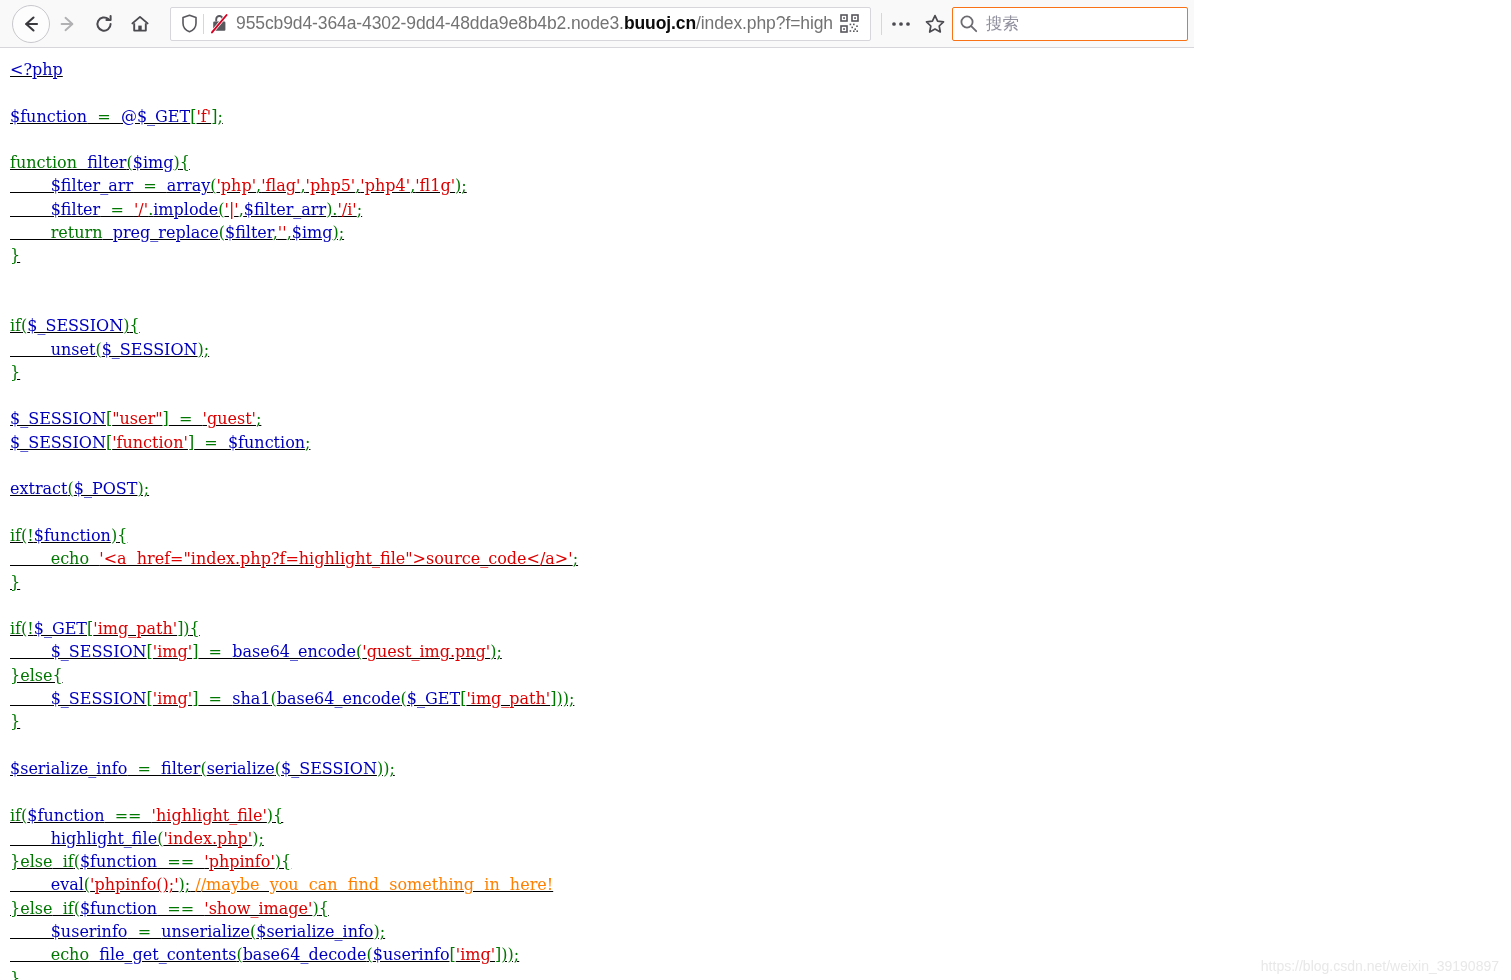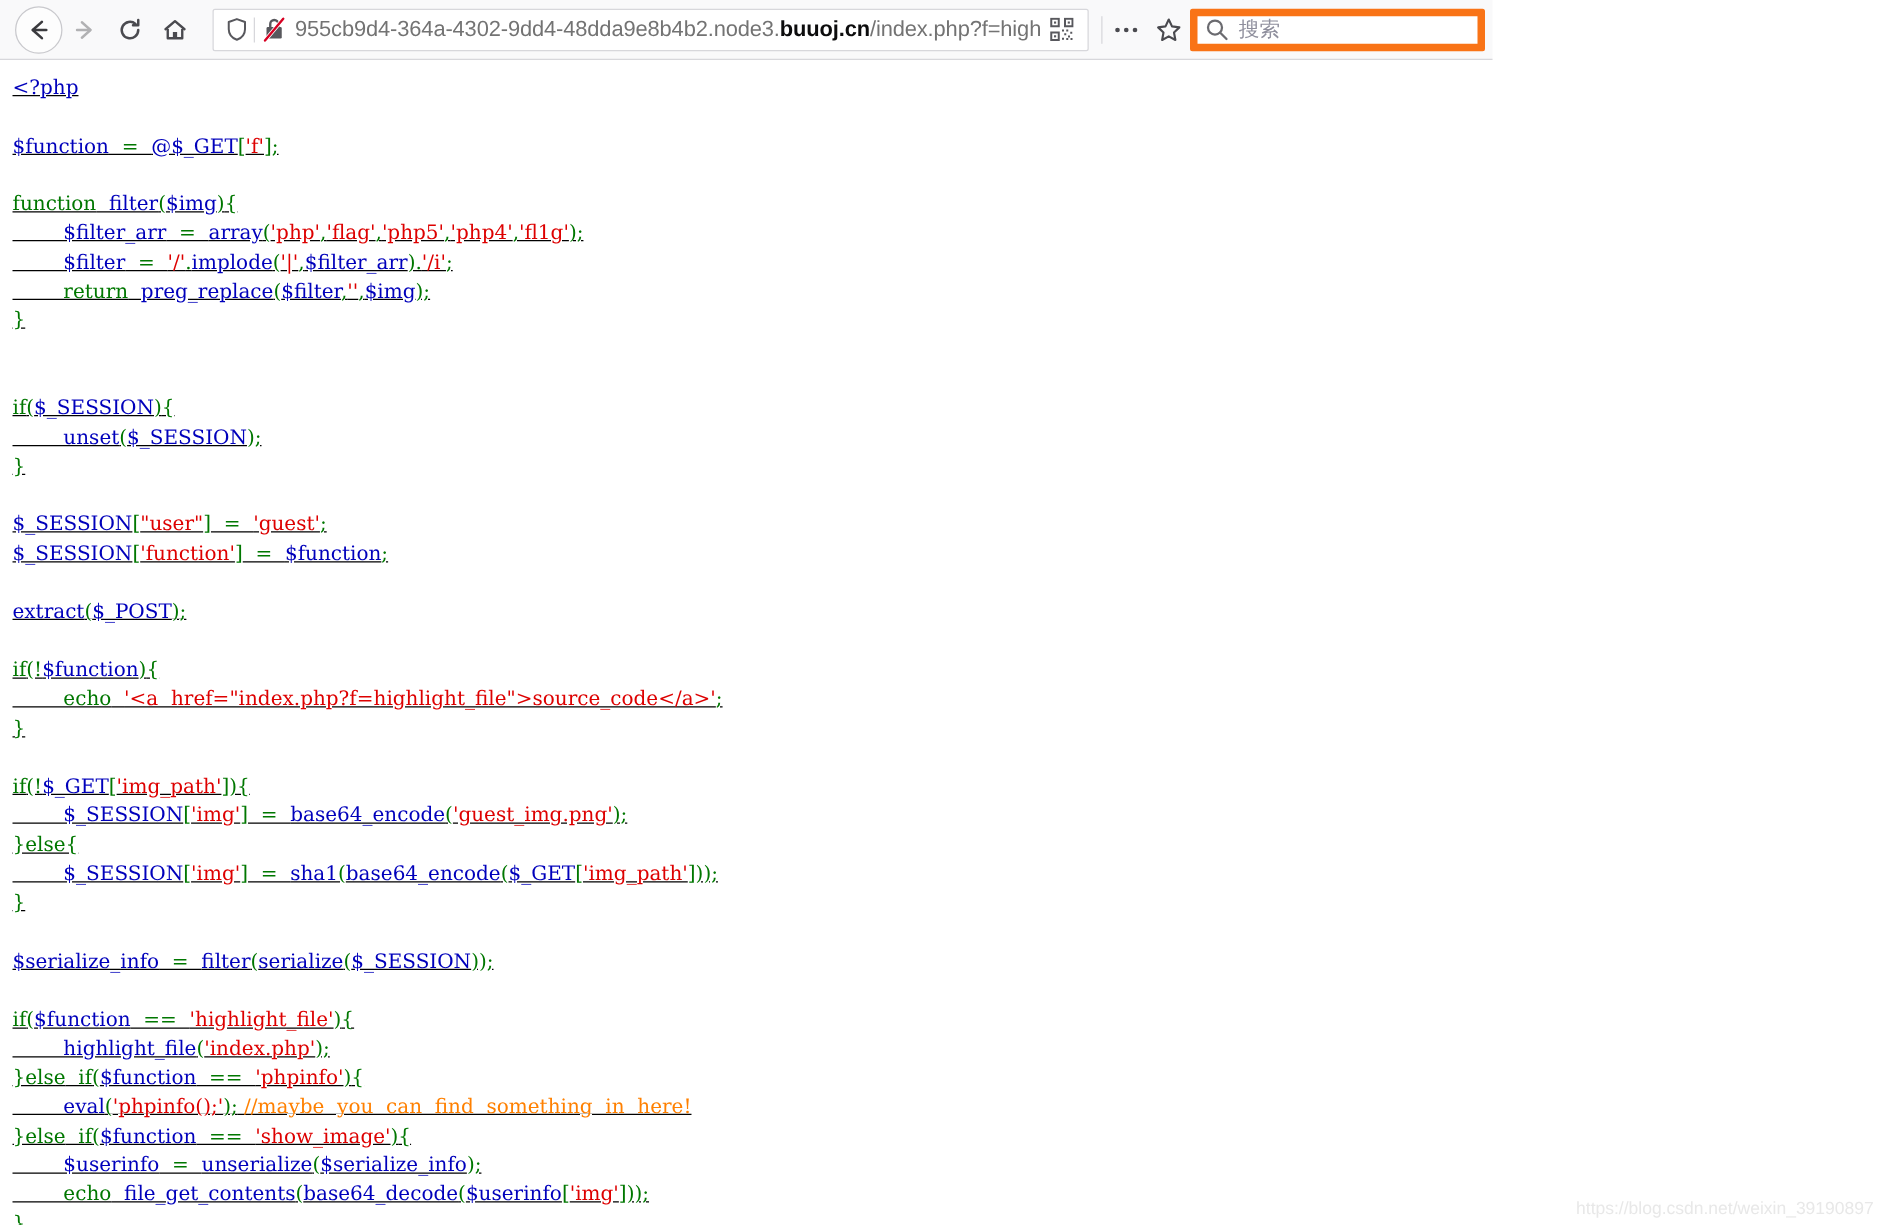--- a/index.html
+++ b/index.html
@@ -63,21 +63,21 @@
   #url-text .host-strong { color: #0c0c0d; font-weight: 600; }
 
   #qr-icon-wrap { width: 34px; display:flex; align-items:center; justify-content:center; flex:0 0 auto;}
   #page-actions-sep { width:1px; height:22px; background:#d7d7db; margin:0 2px; flex:0 0 auto;}
   #ellipsis-btn, #star-btn { width: 34px; display:flex; align-items:center; justify-content:center; flex:0 0 auto;}
 
   #search-bar {
     flex: 0 0 236px;
     height: 34px;
     background: #ffffff;
-    border: 6px solid #f97316;
+    border: 1px solid #f97316;
     border-radius: 2px;
     display: flex;
     align-items: center;
     padding: 0 6px;
     margin-right: 0;
     text-align: center;
   }
   #search-placeholder {
     font-size: 16.5px;
     color: #8f8f9d;

